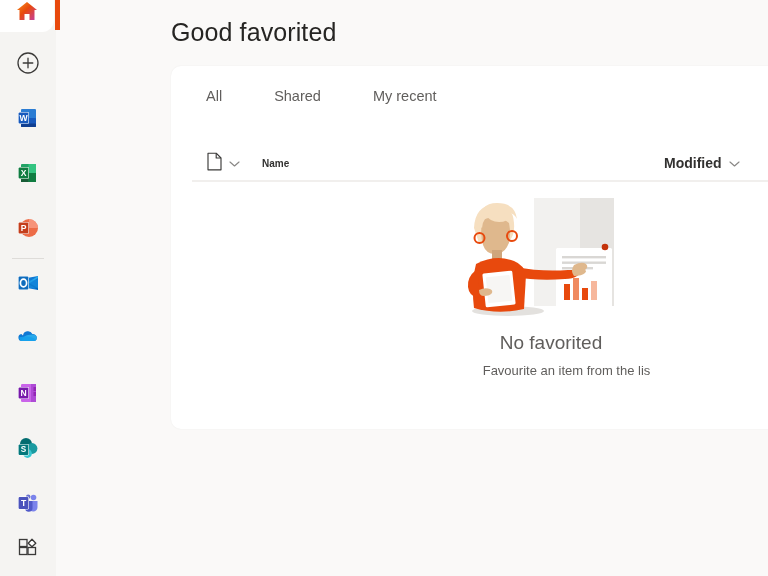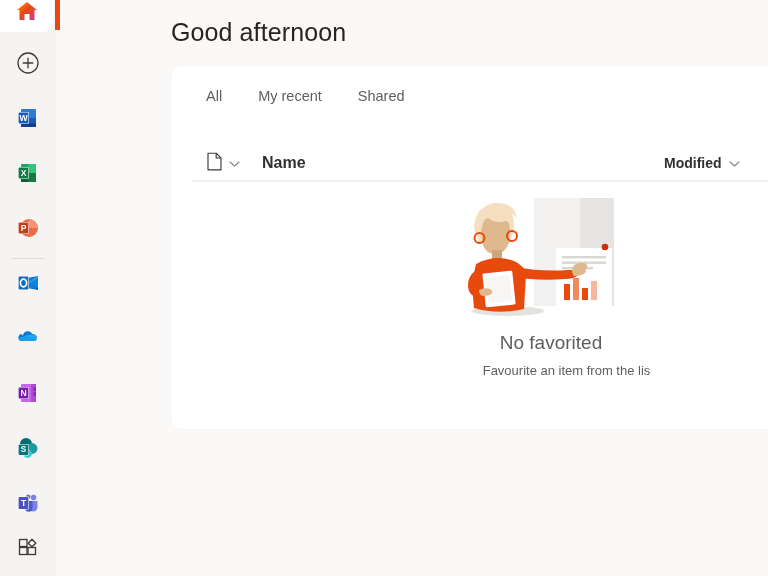--- a/index.html
+++ b/index.html
@@ -58,21 +58,21 @@
     width: 760px; height: 363px;
     background: #ffffff;
     border-radius: 10px;
     box-shadow: 0 0 2px rgba(0,0,0,0.06);
     overflow: hidden;
   }
 
   
   .tabs {
     position: absolute; left: 23px; top: 22px;
-    display: flex; align-items: flex-end; gap: 0px;
+    display: flex; align-items: flex-end; gap: 16px;
   }
   .tab {
     position: relative;
     padding: 0 18px 9px 18px;
     font-size: 14.5px; color: #605e5c; font-weight: 400;
     cursor: pointer; white-space: nowrap;
   }
   .tab:first-child { padding-left: 12px; }
   .tab.active { color: #1b1a19; font-weight: 700; }
   .tab.active::after {
@@ -86,21 +86,21 @@
     position: absolute; left: 23px; right: 0; top: 80px;
     height: 34px;
     display: flex; align-items: center;
   }
   .col-filetype {
     display: flex; align-items: center; gap: 6px;
     padding-left: 12px; cursor: pointer;
   }
   .col-name {
     margin-left: 22px;
-    font-size: 16px; font-weight: 600; color: #323130;
+    font-size: 10px; font-weight: 600; color: #323130;
     cursor: pointer;
   }
   .col-modified {
     position: absolute; left: 470px;
     display: flex; align-items: center; gap: 7px;
     font-size: 14px; font-weight: 600; color: #323130;
     cursor: pointer; white-space: nowrap;
   }
   .divider-line {
     position: absolute; left: 21px; right: 0; top: 114px;
@@ -272,28 +272,28 @@
           <rect x="3.5" y="12.5" width="7.5" height="7" fill="none" stroke="#3b3a39" stroke-width="1.3"></rect>
           <rect x="12" y="12.5" width="7.5" height="7" fill="none" stroke="#3b3a39" stroke-width="1.3"></rect>
           <path d="M12.2 8.2 L16 4.2 L19.8 8.2 L16 11.8 Z" fill="#ffffff" stroke="#3b3a39" stroke-width="1.3" stroke-linejoin="round"></path>
         </svg>
       </span>
     </div>
   </div>
 
   <div class="main">
 
-    <div class="greeting">Good afternoon</div>
+    <div class="greeting">Good favorited</div>
 
     <div class="card">
 
       <div class="tabs">
         <div class="tab">All</div>
+        <div class="tab">Shared</div>
         <div class="tab">My recent</div>
-        <div class="tab">Shared</div>
       </div>
 
       <div class="colhead">
         <div class="col-filetype">
           <span>
             <svg width="17" height="19" viewBox="0 0 17 19">
               <path d="M2 1.2 H10.2 L15 6 V17.8 H2 Z" fill="none" stroke="#3b3a39" stroke-width="1.15" stroke-linejoin="round"></path>
               <path d="M10.2 1.2 V6 H15" fill="none" stroke="#3b3a39" stroke-width="1.15" stroke-linejoin="round"></path>
             </svg>
           </span>

